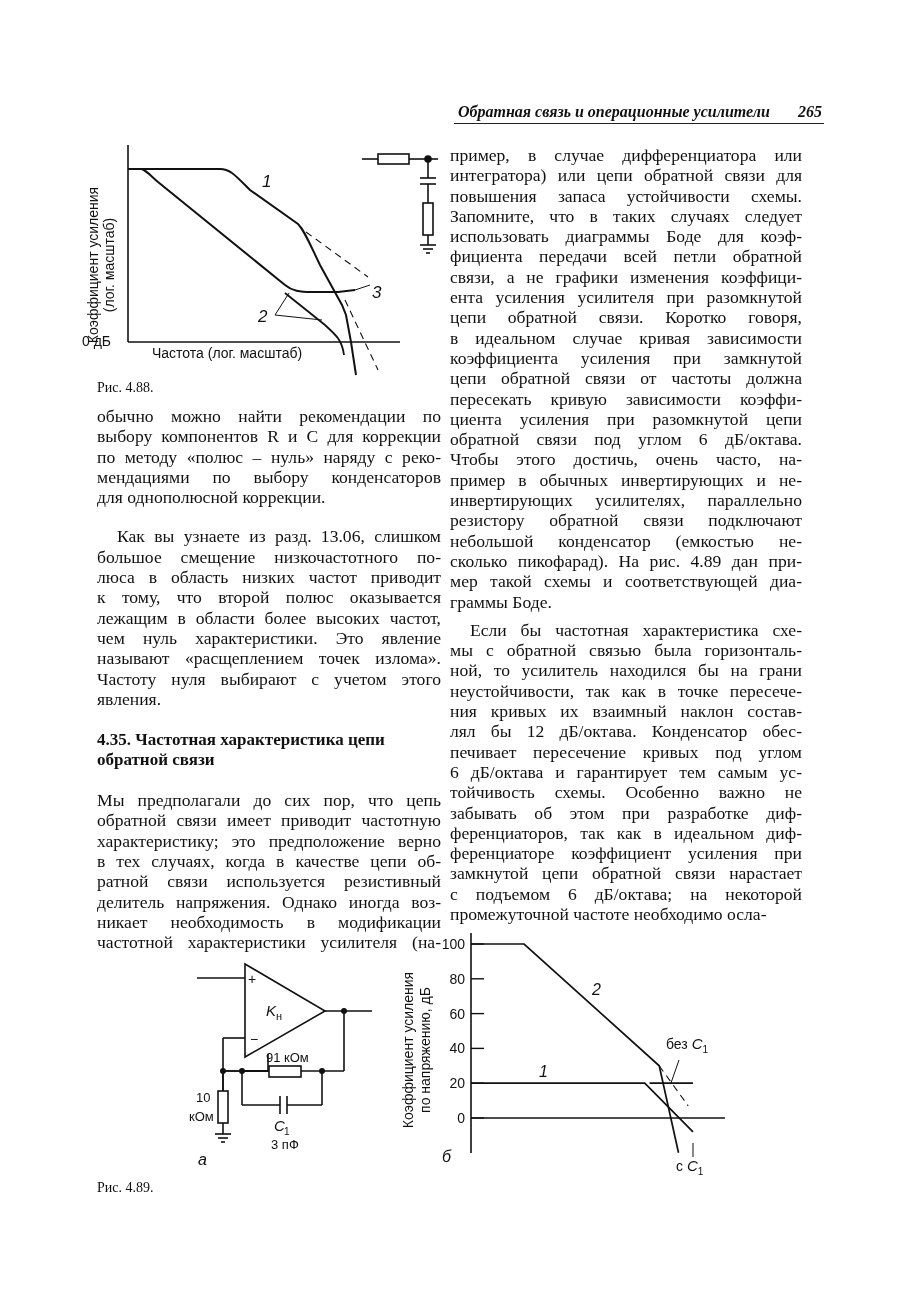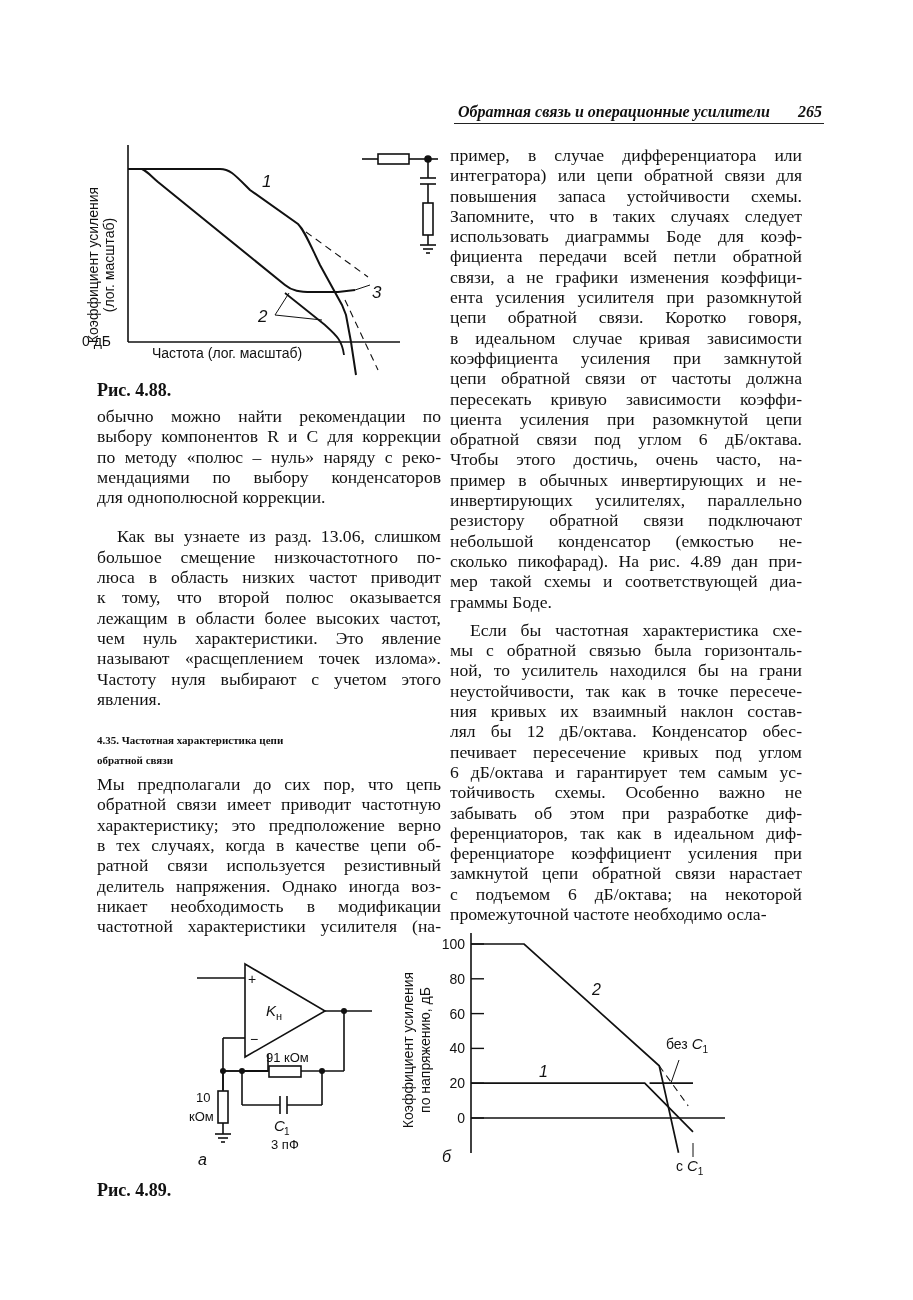--- a/index.html
+++ b/index.html
@@ -7,22 +7,22 @@
          font-family: "Liberation Serif", "DejaVu Serif", serif; color: #111; }
   .abs { position: absolute; }
   .running-head { left: 454px; top: 101px; width: 370px; height: 22px;
     border-bottom: 1.5px solid #222; font-weight: bold; font-size: 16px; font-style: italic; }
   .running-head .title { position: absolute; left: 4px; top: 2px; }
   .running-head .pnum { position: absolute; right: 2px; top: 2px; }
   .col { position: absolute; font-size: 17.6px; line-height: 20.3px; text-align: justify; }
   .col p { margin: 0; }
   .line { display: block; text-align: justify; text-align-last: justify; white-space: nowrap; }
   .line.last { text-align-last: left; }
-  .caption { font-size: 18px; font-weight: bold; }
-  .heading { font-weight: bold; font-size: 11px; line-height: 20px; }
+  .caption { font-size: 14px; }
+  .heading { font-weight: bold; font-size: 17px; line-height: 20px; }
   svg text { font-family: "Liberation Sans", "DejaVu Sans", sans-serif; fill: #111; }
   .it { font-style: italic; }
 </style>
 </head>
 <body>
 
 <div class="abs running-head">
   <span class="title">Обратная связь и операционные усилители</span>
   <span class="pnum">265</span>
 </div>
@@ -80,21 +80,21 @@
     <span class="line">лежащим в области более высоких частот,</span>
     <span class="line">чем нуль характеристики. Это явление</span>
     <span class="line">называют «расщеплением точек излома».</span>
     <span class="line">Частоту нуля выбирают с учетом этого</span>
     <span class="line last">явления.</span>
   </p>
   <div class="heading" style="margin-top:21px">
     <div>4.35. Частотная характеристика цепи</div>
     <div>обратной связи</div>
   </div>
-  <p style="margin-top:4px">
+  <p style="margin-top:20px">
     <span class="line">Мы предполагали до сих пор, что цепь</span>
     <span class="line">обратной связи имеет приводит частотную</span>
     <span class="line">характеристику; это предположение верно</span>
     <span class="line">в тех случаях, когда в качестве цепи об-</span>
     <span class="line">ратной связи используется резистивный</span>
     <span class="line">делитель напряжения. Однако иногда воз-</span>
     <span class="line">никает необходимость в модификации</span>
     <span class="line">частотной характеристики усилителя (на-</span>
   </p>
 </div>

